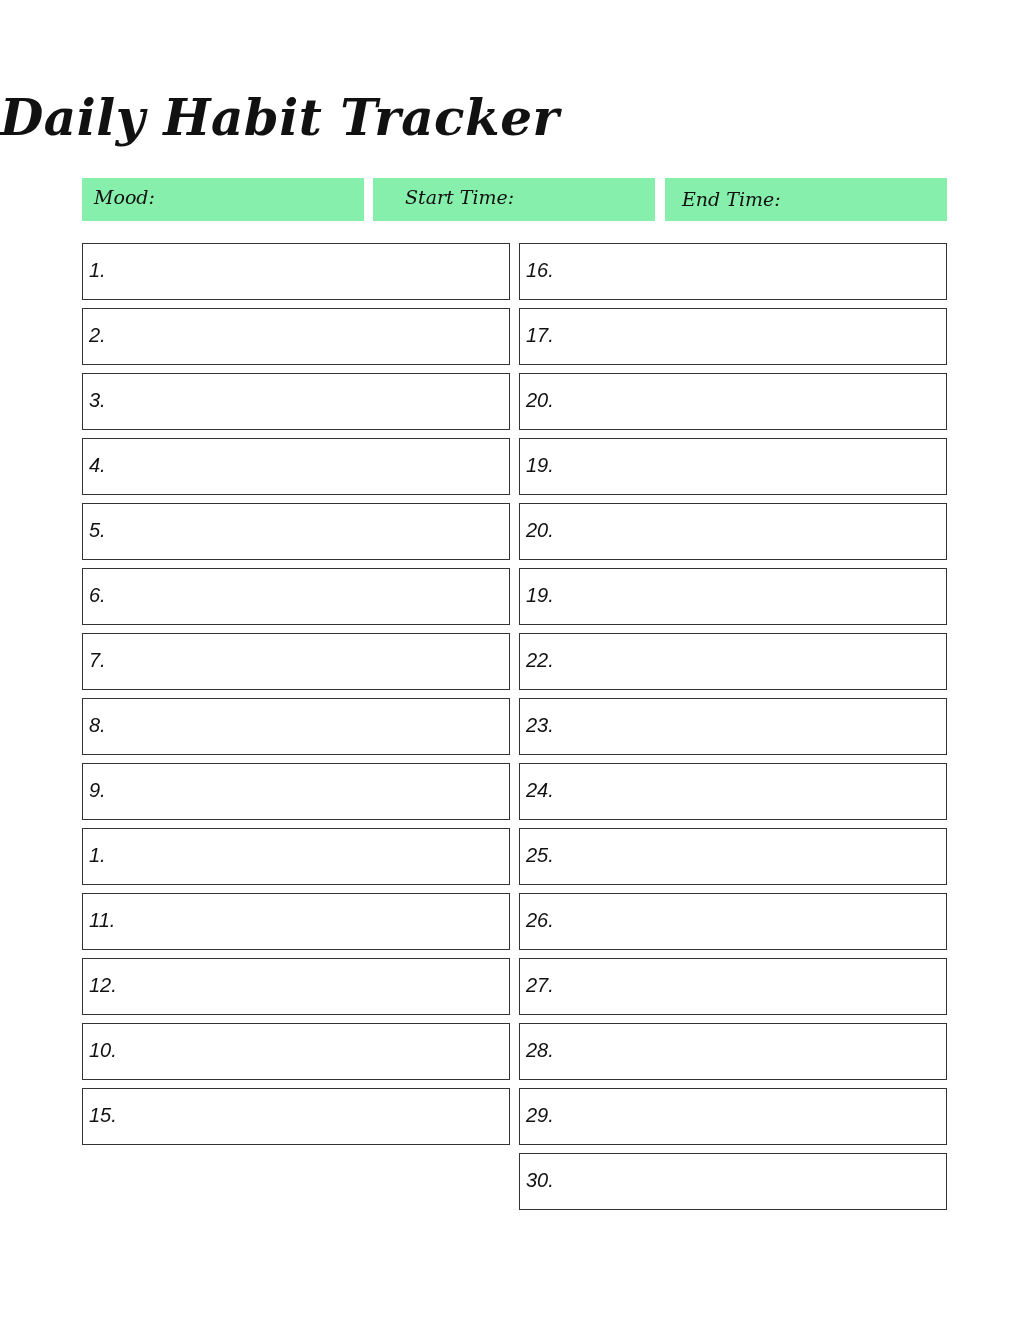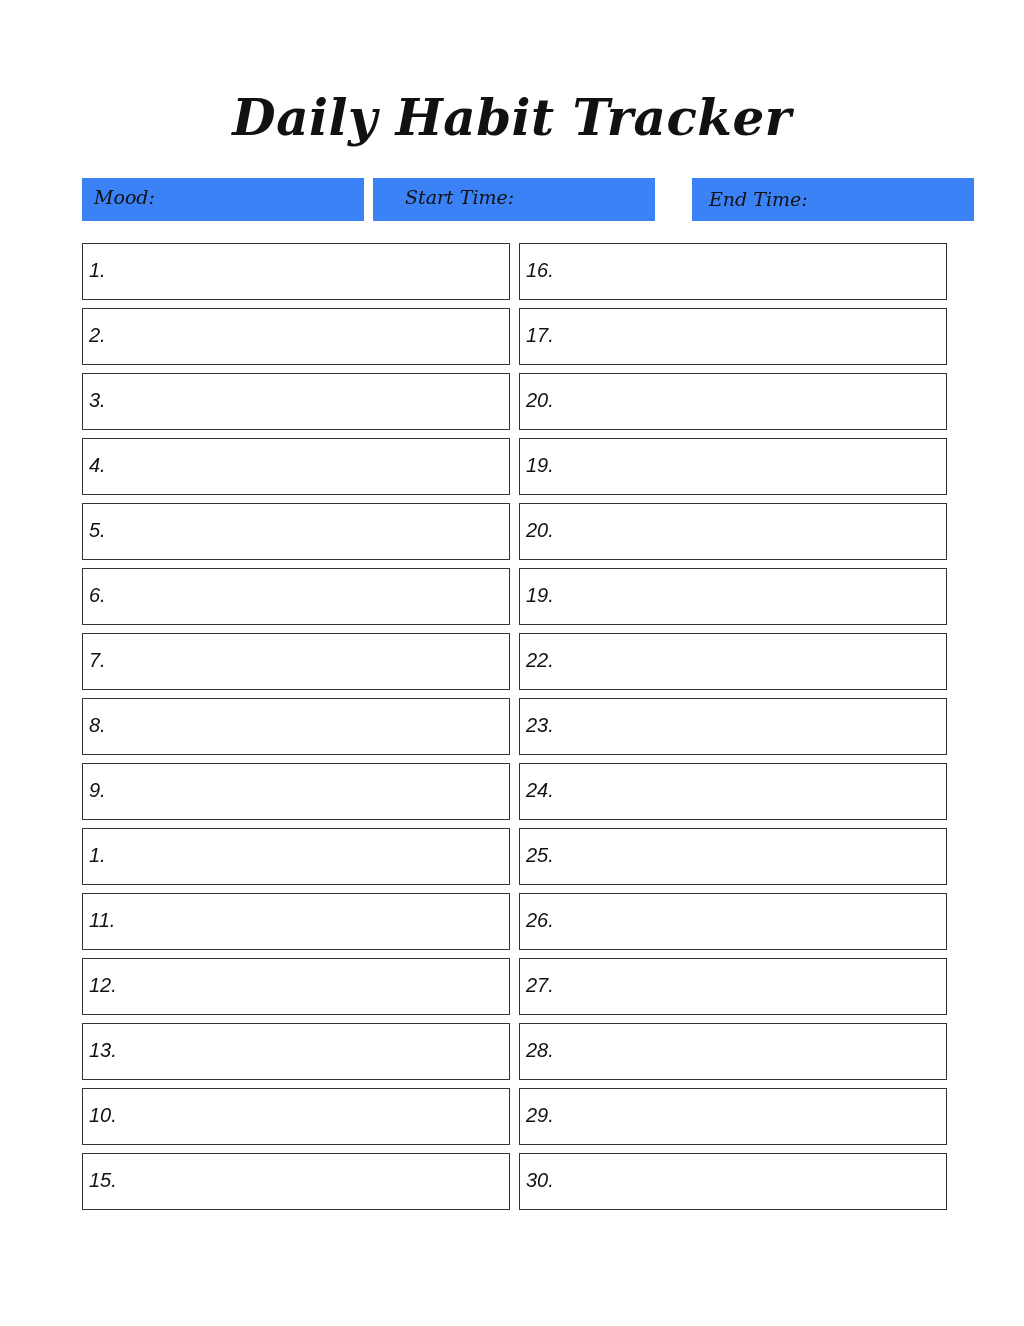--- a/index.html
+++ b/index.html
@@ -1,29 +1,29 @@
 <!DOCTYPE html>
 <html><head>
 <meta charset="utf-8">
 <style>
   html, body { margin: 0; padding: 0; background: #ffffff; }
   body { width: 1024px; height: 1326px; position: relative; overflow: hidden; }
   .title {
-    position: absolute; left: 0; top: 88px; width: 1024px; text-align: center;
+    position: absolute; left: 0; top: 88px; width: 1024px; 
     font-family: "DejaVu Serif", serif; font-weight: bold; font-style: italic;
     font-size: 50px; color: #111111; letter-spacing: 0.5px;
   }
   .hdr {
-    position: absolute; top: 178px; height: 43px; background: #3b82f6;
+    position: absolute; top: 178px; height: 43px; background: #86efac;
     font-family: "DejaVu Serif", serif; font-style: italic; font-size: 19px; color: #111;
     box-sizing: border-box; padding: 8px 0 0 12px;
   }
   .hdr-mood { left: 82px; width: 282px; }
   .hdr-start { left: 373px; width: 282px; padding-left: 32px; }
-  .hdr-end { left: 665px; width: 282px; padding-left: 17px; padding-top: 10px; margin-left: 27px; }
+  .hdr-end { left: 665px; width: 282px; padding-left: 17px; padding-top: 10px; }
   .col { position: absolute; top: 243px; width: 428px; }
   .col-left { left: 82px; }
   .col-right { left: 519px; }
   .box {
     position: relative; height: 57px; box-sizing: border-box;
     border: 1.5px solid #333333; margin-bottom: 8px; background: #fff;
   }
   .num {
     position: absolute; left: 6px; top: 15px;
     font-family: "Liberation Sans", sans-serif; font-style: italic; font-size: 20px; color: #111;
@@ -75,23 +75,20 @@
     <div class="box">
       <span class="num">1.</span>
     </div>
     <div class="box">
       <span class="num">11.</span>
     </div>
     <div class="box">
       <span class="num">12.</span>
     </div>
     <div class="box">
-      <span class="num">13.</span>
-    </div>
-    <div class="box">
       <span class="num">10.</span>
     </div>
     <div class="box">
       <span class="num">15.</span>
     </div>
   </div>
 <div class="col col-right" id="colR">
     <div class="box">
       <span class="num">16.</span>
     </div>

